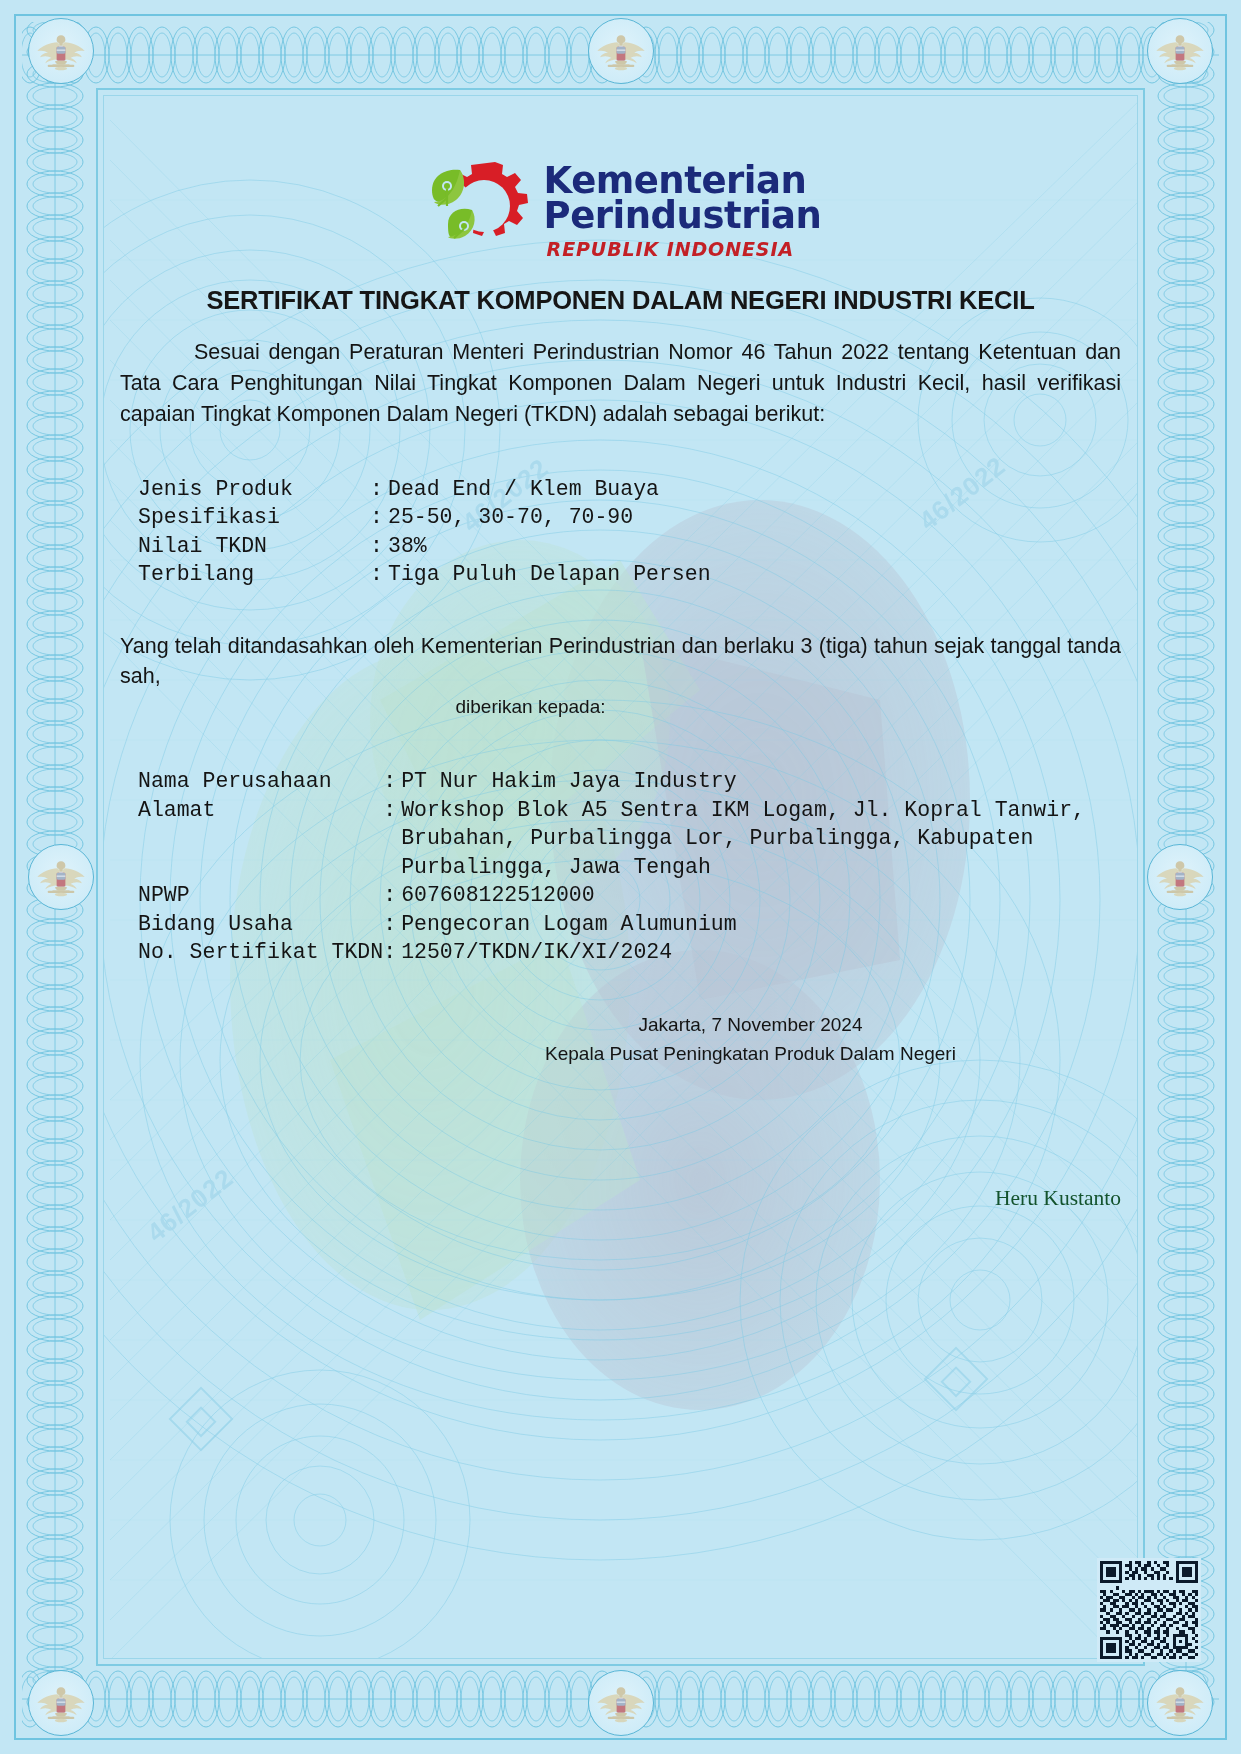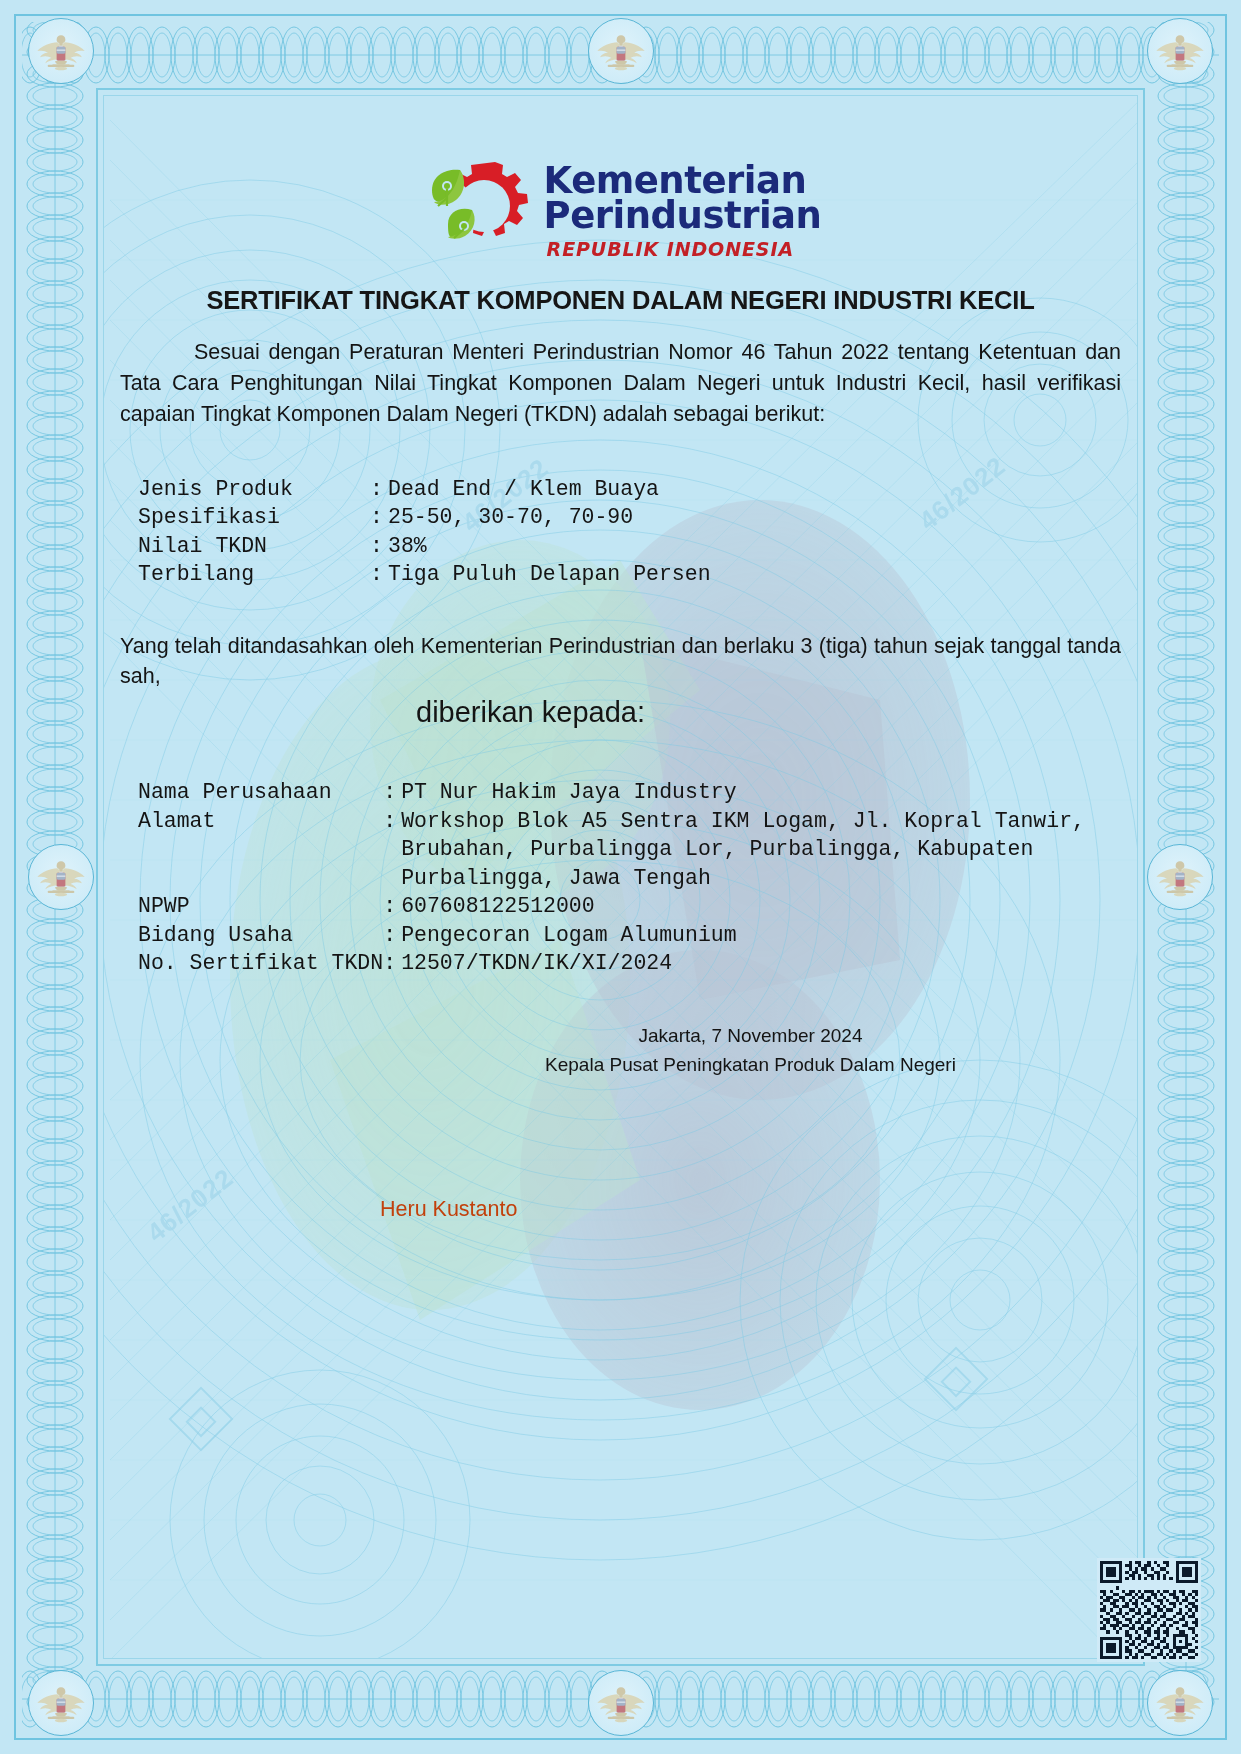--- a/index.html
+++ b/index.html
@@ -142,45 +142,45 @@
     font-family: "Liberation Sans", sans-serif;
     font-size: 21.5px;
     line-height: 1.42;
     color: #141414;
     text-align: justify;
     text-align-last: left;
   }
   .given-to {
     margin-top: 4px;
     font-family: "Liberation Sans", sans-serif;
-    font-size: 29px;
+    font-size: 19px;
     color: #141414;
     text-align: center;
     padding-right: 180px;
   }
 
   .gap-company { height: 36px; }
 
   
   .sign-block {
     margin-top: 44px;
     text-align: center;
     padding-left: 260px;
     font-family: "Liberation Sans", sans-serif;
     font-size: 19px;
     color: #141414;
     line-height: 1.5;
   }
   .signer-name {
     margin-top: 118px;
-    text-align: left;
+    text-align: right;
     padding-left: 260px;
-    font-family: Liberation Sans, sans-serif;
+    font-family: Liberation Serif, serif;
     font-size: 21.5px;
-    color: #c2410c;
+    color: #14532d;
   }
 
   
   .qr-wrap {
     position: absolute;
     right: 40px;
     bottom: 92px;
     width: 104px;
     height: 104px;
   }

